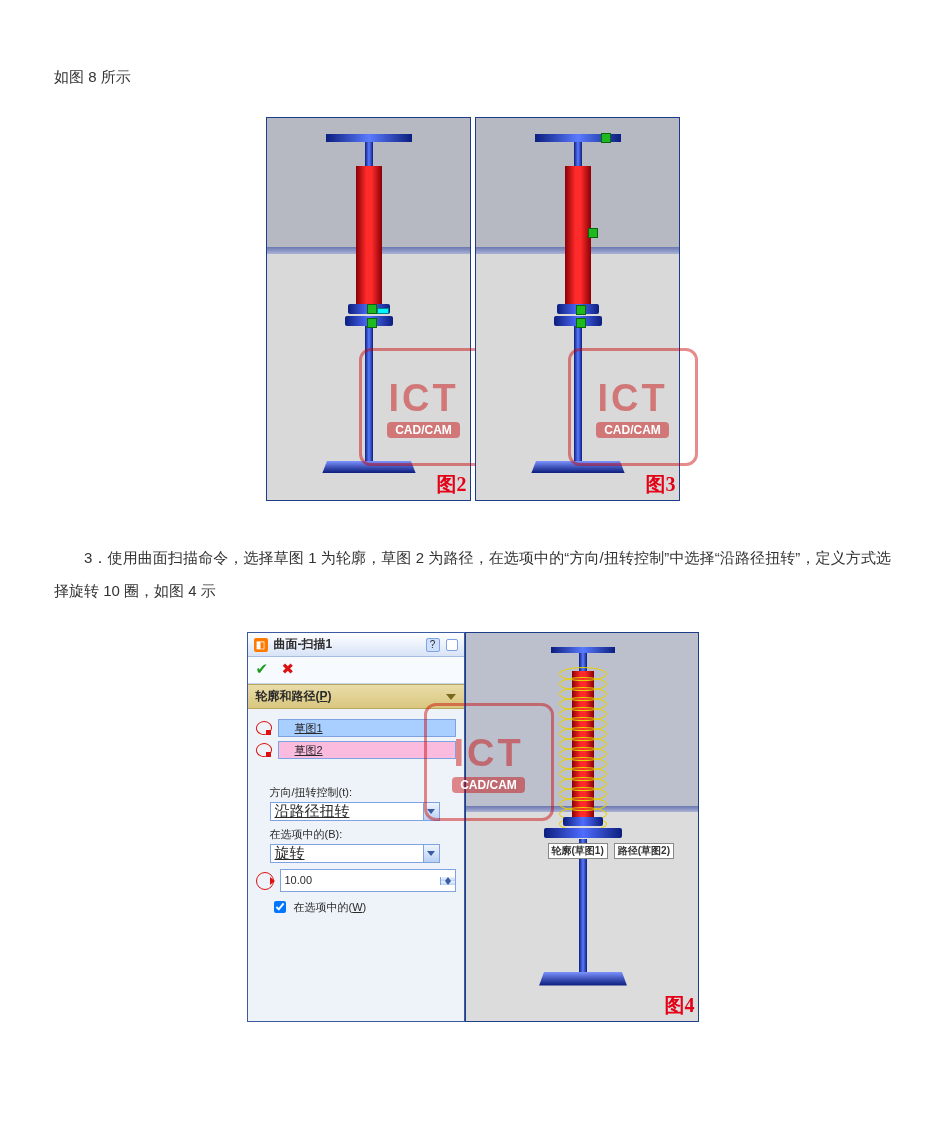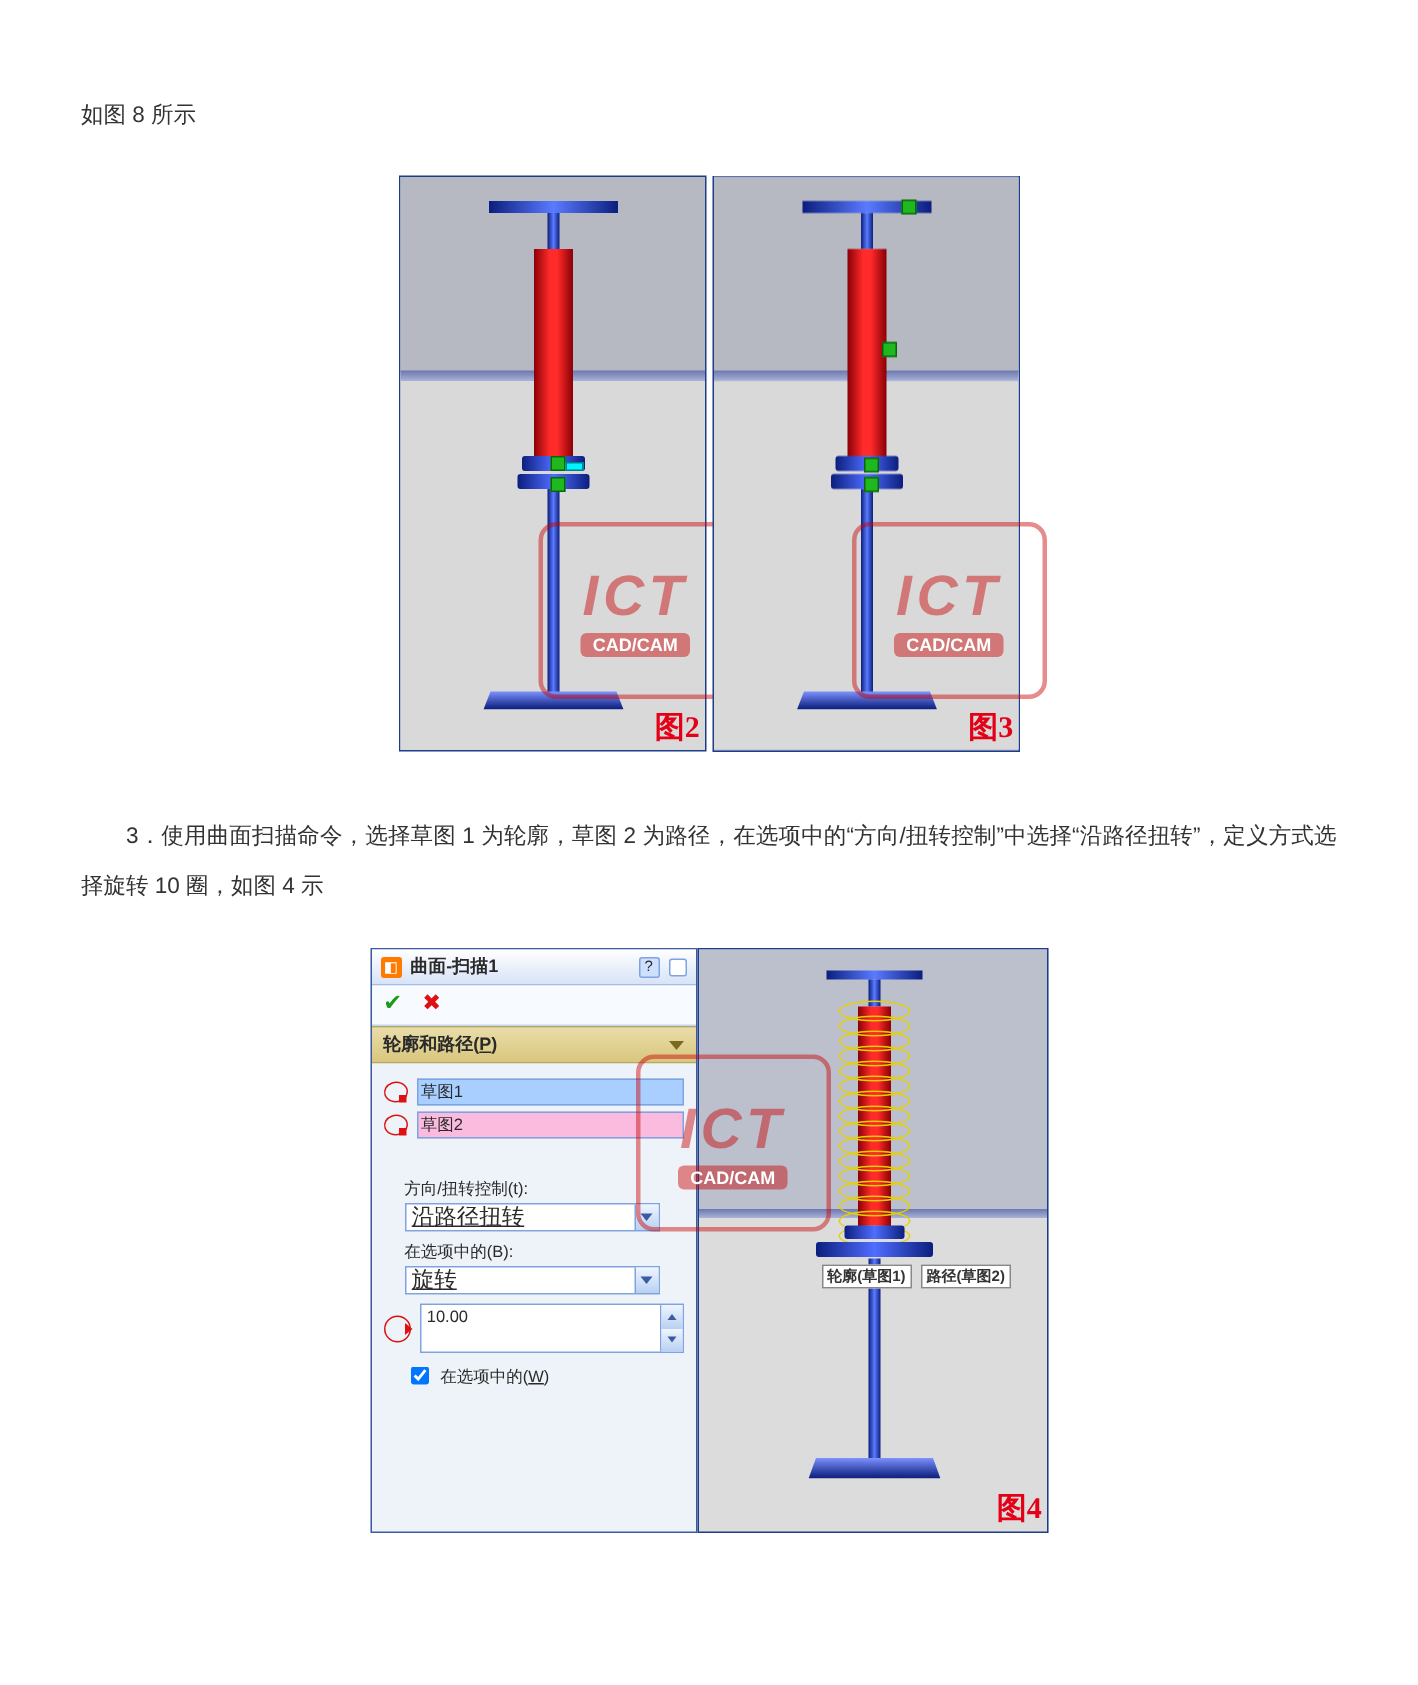--- a/index.html
+++ b/index.html
@@ -85,31 +85,31 @@
   .u { text-decoration: underline; }
 
   .section-body { padding:6px 8px 10px 8px; background:#eef3f9; }
   .row { display:flex; align-items:center; gap:6px; margin:4px 0; }
   .sketch-icon { width:16px;height:14px;position:relative; }
   .sketch-icon::before{content:"";position:absolute;inset:0;border:1.5px solid #d11;border-radius:50% 60% 50% 60%; transform:rotate(-20deg);}
   .sketch-icon::after{content:"";position:absolute;left:10px;top:9px;width:5px;height:5px;background:#d11;}
   .row-input { flex:1; height:18px; border:1px solid #7fa3e0; background:#fff; }
   .row-input.blue { background:#a8cfff; }
   .row-input.pink { background:#fbbbde; }
-  .row-label { padding-left:2px; font-size:11px; line-height:16px; }
+  .row-label { padding-left:16px; font-size:11px; line-height:16px;text-decoration:underline; }
 
   .field-lbl { font-size:11px; margin:6px 0 2px 14px; }
   .selectbox { display:flex; align-items:center; margin-left:14px; width:170px; height:19px; border:1px solid #7fa3e0; background:#fff; }
   .selectbox span { flex:1; padding:0 4px; font-size:15px;text-decoration:underline; }
   .selectbox .dd { width:16px;height:17px;background:linear-gradient(#eef5ff,#b9d0f2);border-left:1px solid #7fa3e0;display:flex;align-items:center;justify-content:center;cursor:pointer;}
   .selectbox .dd::after{content:"";width:0;height:0;border-left:4px solid transparent;border-right:4px solid transparent;border-top:5px solid #3b5aa0;}
   .spinrow { display:flex; align-items:center; gap:6px; margin:6px 0 4px 0;}
   .spin-icon { width:18px;height:18px;border:1.5px solid #d11;border-radius:50%;position:relative;}
   .spin-icon::after{content:"";position:absolute;right:-2px;top:4px;width:0;height:0;border-top:4px solid transparent;border-bottom:4px solid transparent;border-left:5px solid #d11;}
-  .spinbox { flex:1;height:33px;border:1px solid #7fa3e0;background:#fff;display:flex;}
+  .spinbox { flex:1;height:23px;border:1px solid #7fa3e0;background:#fff;display:flex;align-items:center;}
   .spinbox span{flex:1;padding:0 4px;font-size:11px;line-height:17px;}
   .spinbtns{width:15px;display:flex;flex-direction:column;border-left:1px solid #7fa3e0;}
   .spinbtns div{flex:1;background:linear-gradient(#eef5ff,#b9d0f2);display:flex;align-items:center;justify-content:center;cursor:pointer;}
   .spinbtns div::after{content:"";width:0;height:0;border-left:3px solid transparent;border-right:3px solid transparent;}
   .spin-up::after{border-bottom:4px solid #3b5aa0;}
   .spin-dn::after{border-top:4px solid #3b5aa0;}
   .chk { display:flex; align-items:center; gap:5px; margin:6px 0 2px 14px; font-size:11px;}
   .chk input { width:12px;height:12px;}
 
   
@@ -132,21 +132,21 @@
   .flags{position:absolute;left:82px;top:210px;display:flex;gap:6px;font-weight:bold;}
   .flag{font-size:10px;background:#fff;border:1px solid #888;padding:0 3px;white-space:nowrap;}
   
   .wm {
     position:absolute; width:130px; height:118px;
     border:3px solid rgba(200,0,0,0.45); border-radius:12px;
     display:flex;flex-direction:column;align-items:center;justify-content:center;
     color:rgba(200,0,0,0.45); font-weight:bold; pointer-events:none;
     background:rgba(255,255,255,0.0);
   }
-  .wm .big{font-size:38px;letter-spacing:3px;font-style:italic;}
+  .wm .big{font-size:38px;letter-spacing:3px;}
   .wm .sub{font-size:12px;background:rgba(200,0,0,0.45);color:#fff;padding:1px 8px;border-radius:4px;margin-top:2px;}
 </style>
 </head>
 <body>
 
 <div class="page">
 
   <p class="paragraph">如图 8 所示</p>
 
   <div class="figure-row">

